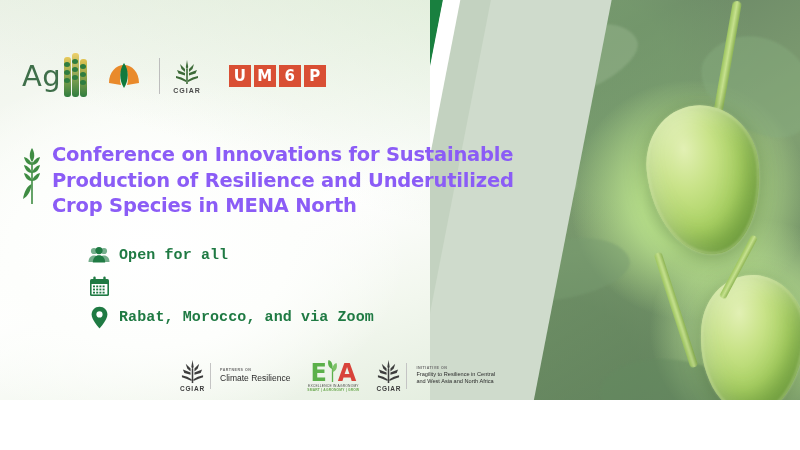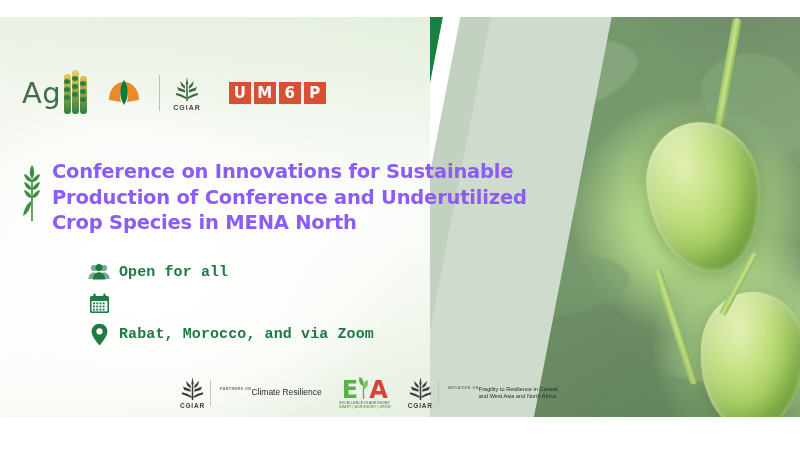--- a/index.html
+++ b/index.html
@@ -4,21 +4,20 @@
 <style>
   html,body{margin:0;padding:0;}
   body{
     width:800px;height:450px;overflow:hidden;
     font-family:"Liberation Sans", sans-serif;
     background:#ffffff;
   }
   .poster{
     position:relative;width:800px;height:400px;overflow:hidden;
     background:#ffffff;
-    margin-top:17px;
   }
 
   
   .photo-layer{
     position:absolute;inset:0;
     background:
       radial-gradient(circle at 690px 200px, rgba(186,226,140,0.95) 0 48px, rgba(150,198,96,0.0) 120px),
       radial-gradient(circle at 760px 330px, rgba(190,228,150,0.9) 0 42px, rgba(150,198,96,0.0) 110px),
       radial-gradient(circle at 600px 70px, rgba(120,160,110,0.55) 0 70px, rgba(90,120,80,0) 160px),
       radial-gradient(circle at 560px 380px, rgba(96,130,92,0.6) 0 80px, rgba(70,100,70,0) 190px),
@@ -131,21 +130,21 @@
 
   
   .partners{
     position:absolute;bottom:8px;left:180px;display:flex;align-items:flex-end;gap:14px;
   }
   .p-item{display:flex;align-items:center;gap:5px;}
   .p-cgiar{display:flex;flex-direction:column;align-items:center;}
   .p-cgiar .mark{width:25px;height:25px;}
   .p-cgiar .word{font-size:6.5px;font-weight:bold;color:#3c3c3c;letter-spacing:0.8px;margin-top:1px;}
   .p-divider{width:1px;height:26px;background:#c4c4c4;margin-right:4px;}
-  .p-text{display:flex;flex-direction:row;justify-content:center;}
+  .p-text{display:flex;flex-direction:column;justify-content:center;}
   .p-kicker{font-size:3.6px;font-weight:bold;color:#6b6b6b;letter-spacing:0.5px;text-transform:uppercase;margin-bottom:1.5px;}
   .p-name{font-size:8.5px;color:#2b2b2b;line-height:1.22;max-width:96px;}
   .p-name.small{font-size:5.6px;max-width:88px;}
 
   .eia{display:flex;flex-direction:column;align-items:center;width:58px;}
   .eia-row{display:flex;align-items:flex-end;height:24px;position:relative;}
   .eia-e{font-size:24px;font-weight:bold;color:#5bb04a;line-height:0.85;font-family:"DejaVu Sans", sans-serif;}
   .eia-a{font-size:24px;font-weight:bold;color:#d8433a;line-height:0.85;font-family:"DejaVu Sans", sans-serif;}
   .eia-leaf{width:11px;height:24px;position:relative;}
   .eia-sub1{font-size:3.3px;color:#4a4a4a;letter-spacing:0.2px;margin-top:1px;white-space:nowrap;}
@@ -246,21 +245,21 @@
           <path d="M22 19 C18 20,15 23,14 27 C18 27,21 24,22 19 Z"></path>
           <path d="M6 27 C10 28,13 31,14 35 C10 35,7 32,6 27 Z"></path>
           <path d="M22 27 C18 28,15 31,14 35 C18 35,21 32,22 27 Z"></path>
           <path d="M13.2 16 L14.8 16 L14.8 58 L13.2 58 Z"></path>
           <path d="M13.5 38 C9 40,6 46,5 53 C10 50,13 45,13.5 38 Z"></path>
         </g>
       </svg>
     </span>
     <div class="title">
       <div>Conference on Innovations for Sustainable</div>
-      <div>Production of Conference and Underutilized</div>
+      <div>Production of Resilience and Underutilized</div>
       <div>Crop Species in MENA North</div>
     </div>
   </div>
 
   <div class="details">
 
     <div class="detail-row">
       <span class="detail-ico">
         <svg width="22" height="19" viewBox="0 0 22 19">
           <g fill="#1f7a43">

